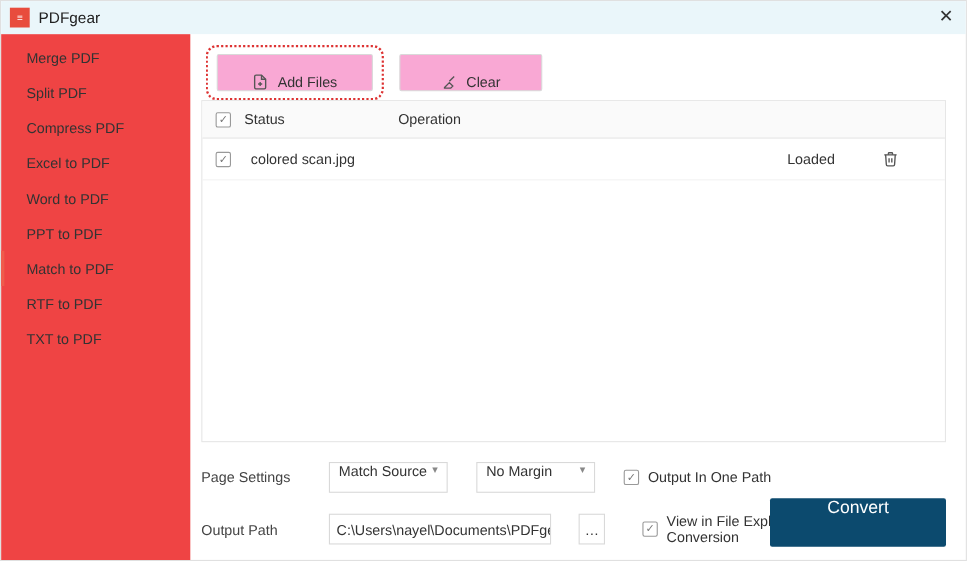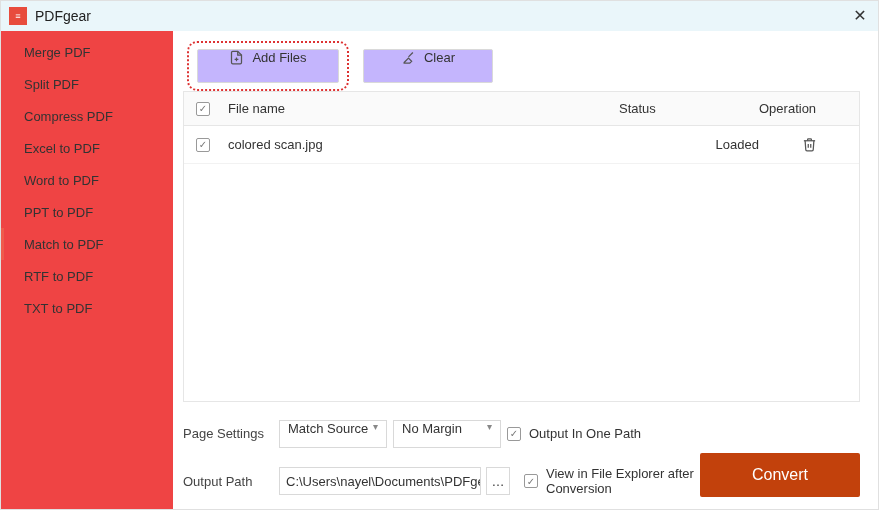--- a/index.html
+++ b/index.html
@@ -7,45 +7,45 @@
 .titlebar{height:30px;background:#eaf6fa;display:flex;align-items:center;padding:0 8px;position:relative}
 .logo{width:18px;height:18px;background:#e84c3d;display:inline-flex;align-items:center;justify-content:center;color:#fff;font-size:9px;margin-right:8px;font-weight:bold}
 .titlebar-title{font-size:14px;color:#222}
 .close-btn{position:absolute;right:8px;top:4px;width:20px;height:20px;display:flex;align-items:center;justify-content:center;cursor:pointer;font-size:16px;color:#333}
 .body{display:flex;height:480px}
 .sidebar{width:172px;background:#ef4444;padding-top:5px}
 .sidebar-item{height:32px;display:flex;align-items:center;padding-left:20px;cursor:pointer;color:#444;border-left:3px solid transparent}
 .sidebar-item.active{color:#ef5b4c;border-left:3px solid #ef5b4c}
 .main{flex:1;display:flex;flex-direction:column;padding:10px 18px 14px 10px}
 .toolbar{height:50px;display:flex;align-items:center;gap:14px;padding-left:4px}
-.btn-outline{height:34px;width:142px;border:1px solid #d9d9d9;background:#c4b5fd;display:flex;align-items:flex-start;justify-content:center;gap:8px;cursor:pointer;font-size:13px;border-radius:2px}
+.btn-outline{height:34px;width:142px;border:1px solid #d9d9d9;background:#f9a8d4;display:flex;align-items:flex-end;justify-content:center;gap:8px;cursor:pointer;font-size:13px;border-radius:2px}
 .btn-outline.clear{width:130px}
 .addfiles-highlight{border:2px dotted #d33;border-radius:10px;padding:6px 8px}
 .file-table{border:1px solid #e6e6e6;flex:1;display:flex;flex-direction:column;min-height:0}
 .thead{display:flex;height:34px;align-items:center;background:#fafafa;border-bottom:1px solid #e6e6e6}
 .col-check{width:38px;display:flex;justify-content:center}
 .col-name{flex:1;padding-left:6px}
 .col-status{width:140px}
 .col-op{width:100px}
 .trow{display:flex;height:38px;align-items:center;border-bottom:1px solid #f2f2f2}
 .trow .col-status{text-align:right}
 .trow .col-op{display:flex;justify-content:center}
 .check{width:14px;height:14px;border:1px solid #999;border-radius:2px;display:flex;align-items:center;justify-content:center;color:#777;font-size:10px;background:#fff}
 .trash{cursor:pointer}
 .settings{padding-top:18px;display:flex;flex-direction:column;gap:18px}
-.row{display:flex;align-items:center;gap:6px}
+.row{display:flex;align-items:center;gap:26px}
 .label{width:90px;color:#444}
 .select{height:28px;border:1px solid #d9d9d9;background:#fff;display:flex;justify-content:space-between;padding:0 8px;cursor:pointer;font-size:13px}
 .select.w1{width:108px}
 .select.w2{width:108px}
 .caret{font-size:10px;color:#888}
 .pathbox{height:28px;width:202px;border:1px solid #d9d9d9;padding:0 6px;display:flex;align-items:center;overflow:hidden;white-space:nowrap}
 .dots{height:28px;width:24px;border:1px solid #d9d9d9;display:flex;align-items:center;justify-content:center;cursor:pointer;margin-left:-1px}
 .chk-inline{display:flex;align-items:center;gap:8px}
-.convert{position:absolute;right:18px;bottom:14px;width:160px;height:44px;background:#c2410c;color:#fff;font-size:16px;display:flex;align-items:center;justify-content:center;cursor:pointer;border-radius:2px}
+.convert{position:absolute;right:18px;bottom:14px;width:160px;height:44px;background:#0c4a6e;color:#fff;font-size:16px;display:flex;justify-content:center;cursor:pointer;border-radius:2px}
 .main{position:relative}
 svg{display:block}
 .view-label{max-width:170px;line-height:1.2}
 </style>
 </head>
 <body>
 
 <div class="titlebar">
   <span class="logo">≡</span>
   <span class="titlebar-title">PDFgear</span>
@@ -103,21 +103,20 @@
           </svg>
         <span>Clear</span>
       </div>
     </div>
 
     <div class="file-table">
       <div class="thead">
         <div class="col-check">
             <span class="check">✓</span>
           </div>
-        <div class="col-name">File name</div>
         <div class="col-status">Status</div>
         <div class="col-op">Operation</div>
       </div>
       <div class="trow">
         <div class="col-check">
             <span class="check">✓</span>
           </div>
         <div class="col-name">colored scan.jpg</div>
         <div class="col-status">Loaded</div>
         <div class="col-op">

